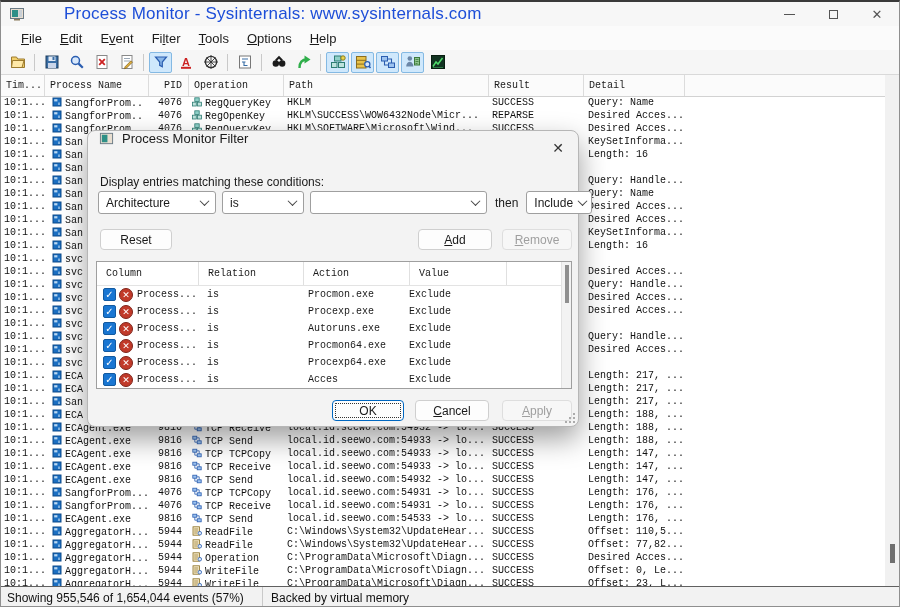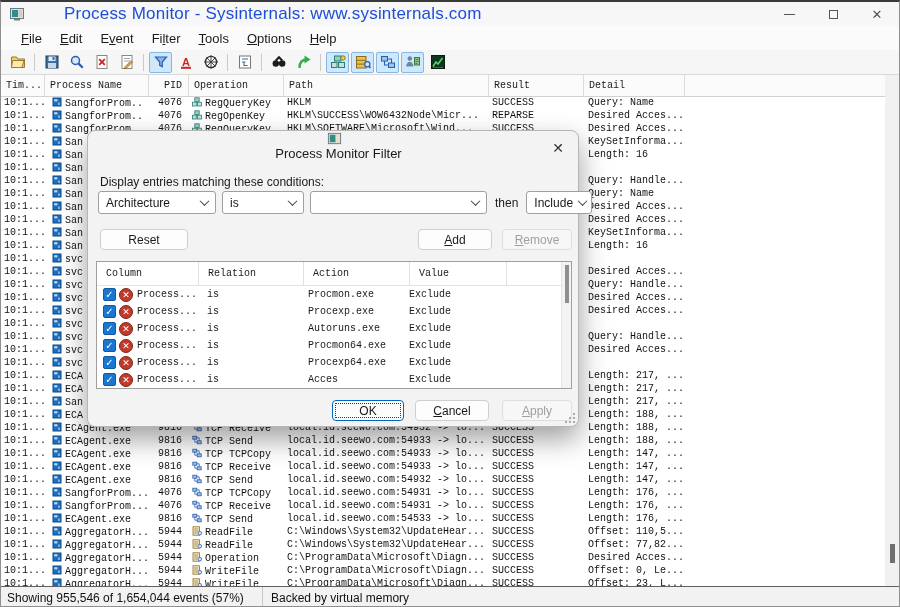--- a/index.html
+++ b/index.html
@@ -54,21 +54,21 @@
   .vthumb { position:absolute; left:5px; top:469px; width:5px; height:19px; background:#6f6f6f; }
   
   .statusbar { position:absolute; left:0; top:584px; width:100%; height:23px; background:#f2f2f2;
     border-top:1px solid #606060; display:flex; align-items:center; font-size:12px; color:#111; }
   .status-left { width:262px; padding:0 6px; border-right:1px solid #c9c9c9; height:100%; display:flex; align-items:center; }
   .status-right { padding:0 8px; }
   
   .dialog { position:absolute; left:86px; top:128px; width:492px; height:297px;
     background:#f3f3f3; border:1px solid #b6b6b6; border-radius:8px;
     box-shadow:0 12px 28px rgba(0,0,0,.38); z-index:20; font-size:12px; color:#1a1a1a; }
-  .dlg-titlebar { position:absolute; left:0; top:0; width:100%; height:34px; display:flex; align-items:center; padding-left:11px;flex-direction:column; }
+  .dlg-titlebar { position:absolute; left:0; top:0; width:100%; height:34px; display:flex; padding-left:11px; }
   .dlg-titlebar svg { width:15px; height:15px; margin-right:8px; }
   .dlg-title { font-size:13px; color:#1a1a1a; }
   .dlg-close { position:absolute; right:9px; top:6px; width:22px; height:22px; display:flex;
     align-items:center; justify-content:center; font-size:14px; color:#333; }
   .dlg-cond-label { position:absolute; left:12px; top:44px; font-size:12px; }
   .combo-row { position:absolute; left:10px; top:60px; display:flex; align-items:center; gap:6px; }
   .combo { height:23px; background:#fff; border:1px solid #9f9f9f; border-radius:3px;
     display:flex; align-items:center; justify-content:space-between; padding:0 7px; font-size:12px; }
   .chev { width:7px; height:7px; border-right:1.4px solid #444; border-bottom:1.4px solid #444;
     transform:rotate(45deg) translate(-1px,-1px); flex:0 0 auto; margin-left:6px; }
@@ -586,21 +586,21 @@
         <span></span>
           <span class="chev"></span>
       </div>
       <span class="then-label">then</span>
       <div class="combo" style="width:66px">
         <span>Include</span>
           <span class="chev"></span>
       </div>
     </div>
 
-    <div class="btn" id="btn-reset" style="left:12px;  top:98px; width:88px;">Reset</div>
+    <div class="btn" id="btn-reset" style="left:12px;  top:98px; width:72px;">Reset</div>
     <div class="btn" id="btn-add" style="left:330px; top:98px; width:74px;"><u>A</u>dd</div>
     <div class="btn disabled" id="btn-remove" style="left:414px; top:98px; width:70px;"><u>R</u>emove</div>
 
     <div class="flist">
       <div class="flist-head" id="flist-head">
           <div class="fh" style="width: 102px;">Column</div>
           <div class="fh" style="width: 105px;">Relation</div>
           <div class="fh" style="width: 106px;">Action</div>
           <div class="fh" style="width: 97px;">Value</div>
           <div class="fh" style="flex: 1 1 auto; border-right: none;"></div>

